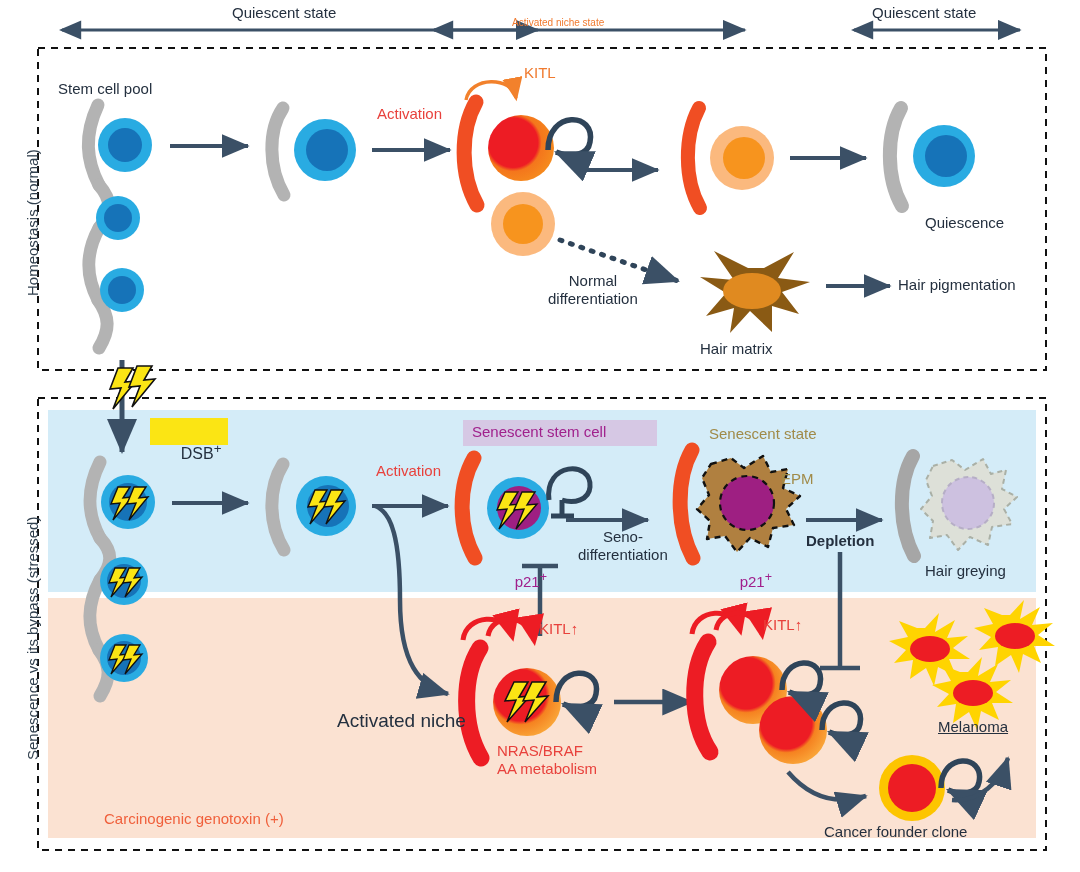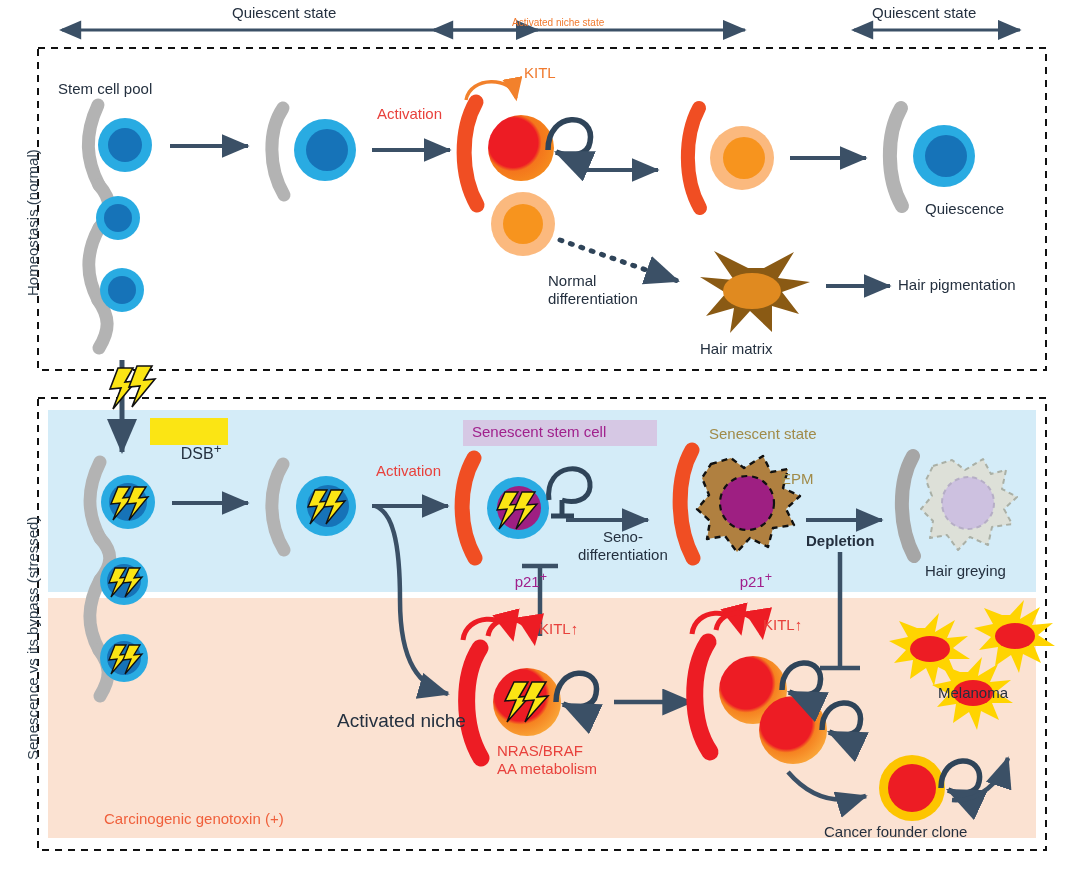--- a/index.html
+++ b/index.html
@@ -293,24 +293,24 @@
   <div class="lbl" style="left:232px;top:4px;font-size:15px;color:#24303f;">Quiescent state</div>
   <div class="lbl" style="left:512px;top:17px;font-size:10px;color:#f07a2f;">Activated niche state</div>
   <div class="lbl" style="left:872px;top:4px;font-size:15px;color:#24303f;">Quiescent state</div>
 
   <div class="vlabel" style="left:24px;top:296px;">Homeostasis (normal)</div>
   <div class="vlabel" style="left:24px;top:760px;">Senescence vs its bypass (stressed)</div>
 
   <div class="lbl" style="left:58px;top:80px;font-size:15px;">Stem cell pool</div>
   <div class="lbl" style="left:377px;top:105px;font-size:15px;color:#e8413c;">Activation</div>
   <div class="lbl" style="left:524px;top:64px;font-size:15px;color:#f07a2f;">KITL</div>
-  <div class="lbl" style="left:548px;top:272px;font-size:15px;text-align:left;">Normal<br>differentiation</div>
+  <div class="lbl" style="left:548px;top:272px;font-size:15px;text-align:center;">Normal<br>differentiation</div>
   <div class="lbl" style="left:700px;top:340px;font-size:15px;">Hair matrix</div>
   <div class="lbl" style="left:898px;top:276px;font-size:15px;">Hair pigmentation</div>
-  <div class="lbl" style="left:925px;top:200px;font-size:15px;">Quiescence</div>
+  <div class="lbl" style="left:925px;top:214px;font-size:15px;">Quiescence</div>
 
   <div class="lbl" style="left:163px;top:422px;font-size:16px;color:#24303f;">
     <span>DSB</span><sup>+</sup>
   </div>
   <div class="lbl" style="left:376px;top:462px;font-size:15px;color:#e8413c;">Activation</div>
   <div class="lbl" style="left:472px;top:423px;font-size:15px;color:#a0208c;">Senescent stem cell</div>
   <div class="lbl" style="left:498px;top:552px;font-size:15px;color:#a0208c;">
     <span>p21</span><sup>+</sup>
   </div>
   <div class="lbl" style="left:578px;top:528px;font-size:15px;text-align:center;">Seno-<br>differentiation</div>
@@ -319,17 +319,17 @@
   <div class="lbl" style="left:723px;top:552px;font-size:15px;color:#a0208c;">
     <span>p21</span><sup>+</sup>
   </div>
   <div class="lbl" style="left:806px;top:532px;font-size:15px;font-weight:bold;">Depletion</div>
   <div class="lbl" style="left:925px;top:562px;font-size:15px;">Hair greying</div>
 
   <div class="lbl" style="left:337px;top:710px;font-size:19px;">Activated niche</div>
   <div class="lbl" style="left:539px;top:620px;font-size:15px;color:#e8413c;">KITL↑</div>
   <div class="lbl" style="left:763px;top:616px;font-size:15px;color:#e8413c;">KITL↑</div>
   <div class="lbl" style="left:497px;top:742px;font-size:15px;color:#e8413c;">NRAS/BRAF<br>AA metabolism</div>
-  <div class="lbl" style="left:938px;top:684px;font-size:15px;">Melanoma</div>
+  <div class="lbl" style="left:938px;top:718px;font-size:15px;text-decoration:underline;">Melanoma</div>
   <div class="lbl" style="left:824px;top:823px;font-size:15px;">Cancer founder clone</div>
   <div class="lbl" style="left:104px;top:810px;font-size:15px;color:#f0603c;text-align:right;">Carcinogenic genotoxin (+)</div>
 
 </div>
 
 </body></html>

